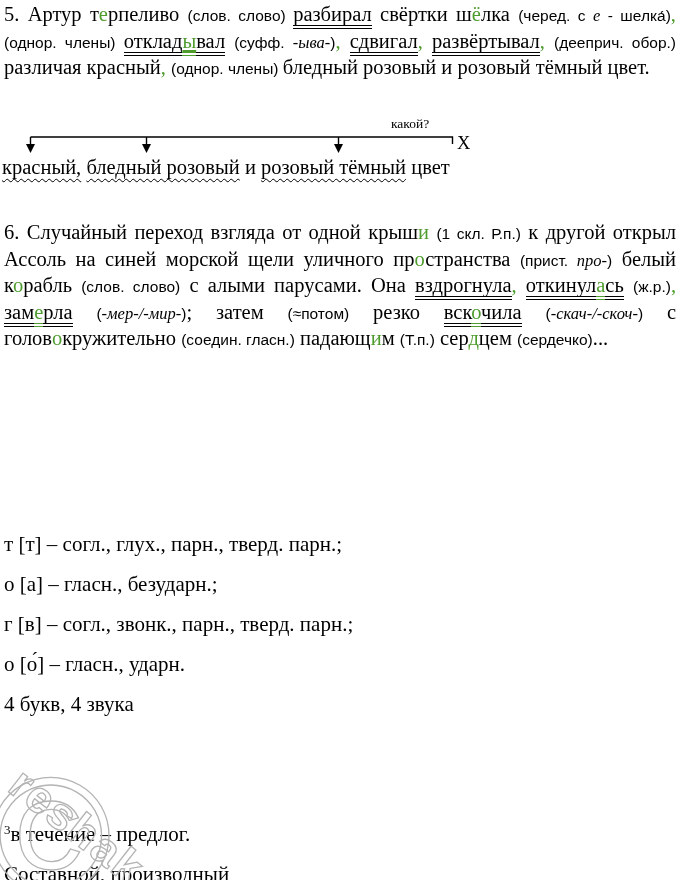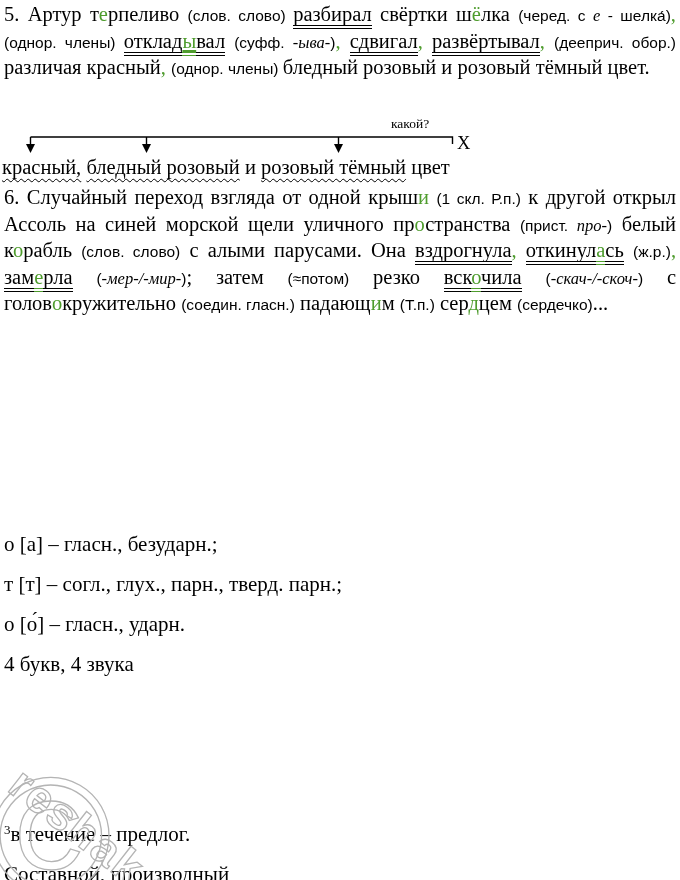--- a/index.html
+++ b/index.html
@@ -5,21 +5,21 @@
   * { margin:0; padding:0; box-sizing:border-box; }
   html,body { width:680px; height:880px; }
   body {
     font-family:"Liberation Serif","DejaVu Serif",serif;
     background:#ffffff; color:#000;
   }
   .page { position:relative; width:680px; height:880px; overflow:hidden; background:#fff; }
 
   .block { position:absolute; left:4px; width:672px; font-size:20.5px; line-height:25.5px; }
   #p5   { top:2px;   text-align:justify; }
-  #p6   { top:185px; text-align:justify; }
+  #p6   { top:220px; text-align:justify; }
   #concl{ top:401px; text-align:justify; font-style:italic; line-height:26.5px; }
 
   
   .seg-sm  { font-size:15.5px; font-family:"Liberation Sans",sans-serif; }
   .seg-smi { font-size:16.5px; font-style:italic; }
   .seg-g   { color:#4e9c2d; }
   .seg-u   { text-decoration:underline; text-underline-offset:2px; }
   .seg-dbl { border-bottom:4px double currentColor; }
   .seg-wavy{ text-decoration-line:underline; text-decoration-style:wavy;
              text-decoration-thickness:1px; text-underline-offset:4px; }
@@ -66,22 +66,23 @@
       </g>
     </svg>
     <span class="head-x">X</span>
     <div class="scheme-words"><span class="seg-wavy">красный,</span><span> </span><span class="seg-wavy">бледный розовый</span><span> и </span><span class="seg-wavy">розовый тёмный</span><span> цвет</span></div>
   </div>
 
   <p id="p6" class="block"><span>6. Случайный переход взгляда от одной крыш</span><span class="seg-g">и</span><span> </span><span class="seg-sm">(1 скл. Р.п.)</span><span> к другой открыл Ассоль на синей морской щели уличного пр</span><span class="seg-g">о</span><span>странства </span><span class="seg-sm">(прист. </span><span class="seg-smi">про-</span><span class="seg-sm">)</span><span> белый к</span><span class="seg-g">о</span><span>рабль </span><span class="seg-sm">(слов. слово)</span><span> с алыми парусами. Она </span><span class="seg-dbl">вздрогнула</span><span class="seg-g">,</span><span> </span><span class="seg-dbl">откинул</span><span class="seg-dbl seg-g">а</span><span class="seg-dbl">сь</span><span> </span><span class="seg-sm">(ж.р.)</span><span class="seg-g">,</span><span> </span><span class="seg-dbl">зам</span><span class="seg-dbl seg-g">е</span><span class="seg-dbl">рла</span><span> </span><span class="seg-sm">(</span><span class="seg-smi">-мер-/-мир-</span><span class="seg-sm">)</span><span>; затем </span><span class="seg-sm">(≈потом)</span><span> резко </span><span class="seg-dbl">вск</span><span class="seg-dbl seg-g">о</span><span class="seg-dbl">чила</span><span> </span><span class="seg-sm">(</span><span class="seg-smi">-скач-/-скоч-</span><span class="seg-sm">)</span><span> с голов</span><span class="seg-g">о</span><span>кружительно </span><span class="seg-sm">(соедин. гласн.)</span><span> падающ</span><span class="seg-g">и</span><span>м </span><span class="seg-sm">(Т.п.)</span><span> сер</span><span class="seg-g">д</span><span>цем </span><span class="seg-sm">(сердечко)</span><span>...</span></p>
 
 
   <div class="phon">
+    <div><span>т [т] – согл., глух., парн., тверд. парн.;</span></div>
     <div><span>о [а] – гласн., безударн.;</span></div>
-    <div><span>т [т] – согл., глух., парн., тверд. парн.;</span></div>
+    <div><span>г [в] – согл., звонк., парн., тверд. парн.;</span></div>
     <div><span>о [о́] – гласн., ударн.</span></div>
     <div><span>4 букв, 4 звука</span></div>
   </div>
 
   <div class="morph">
     <div><span class="seg-sup">3</span><span>в течение – предлог.</span></div>
     <div><span>Составной, производный</span></div>
   </div>
 
   <svg class="wm-svg" width="680" height="880" viewBox="0 0 680 880">

